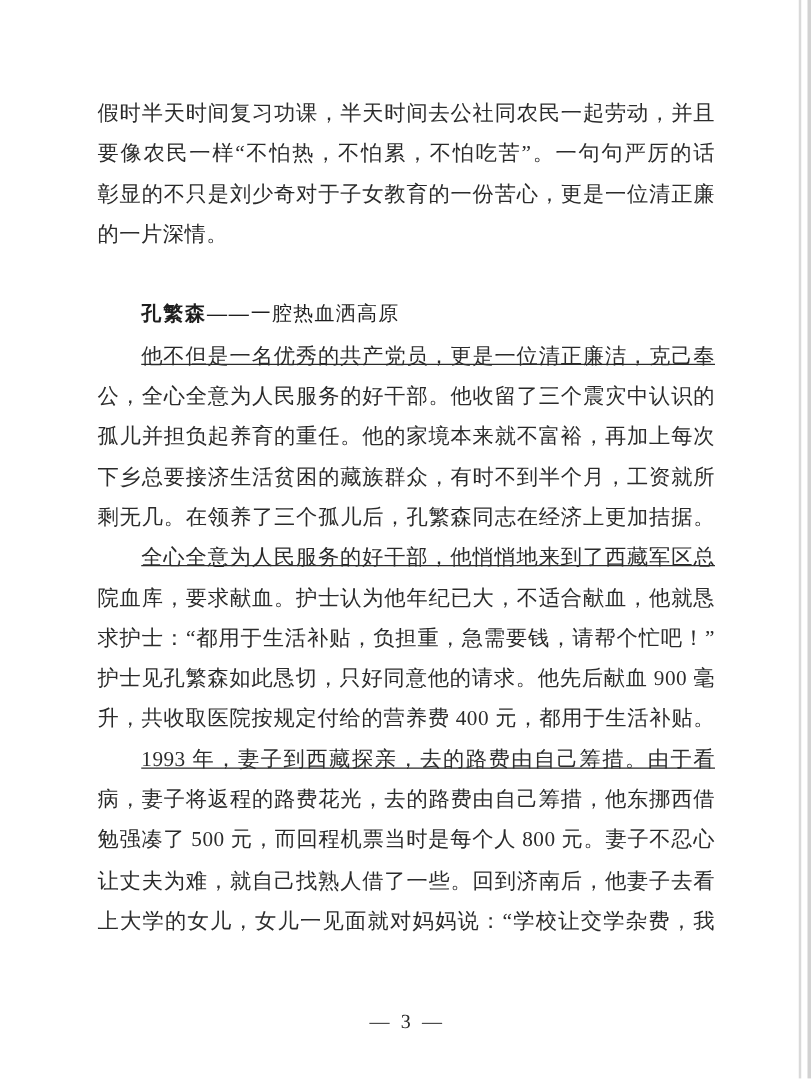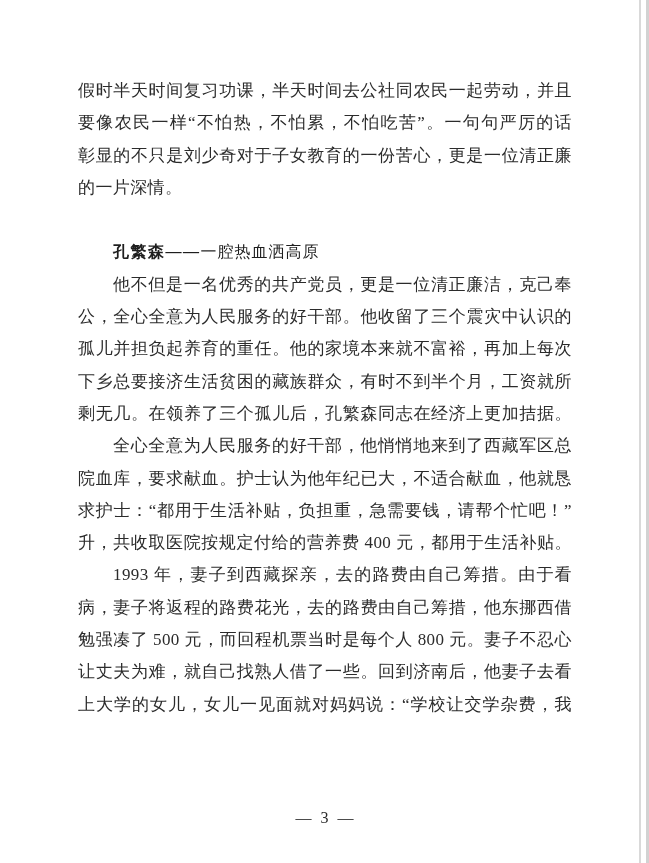--- a/index.html
+++ b/index.html
@@ -26,21 +26,21 @@
     color: #2b2b2b;
     letter-spacing: 0.4px;
     text-align: justify;
     text-align-last: justify;
     overflow: hidden;
   }
   .tline.no-stretch {
     text-align: right;
     text-align-last: left;
   }
-  .tline.indent { text-indent: 35px; }
+  .tline.indent { text-indent: 35px; text-decoration: underline; }
   .spacer { height: 32.3px; }
   .heading {
     height: 32.3px;
     line-height: 32.3px;
     font-size: 16px;
     color: #1e1e1e;
     text-indent: 35px;
     letter-spacing: 1.5px;
     font-weight: bold;
     text-align: left;
@@ -82,20 +82,21 @@
 
     <div class="tline indent">他不但是一名优秀的共产党员，更是一位清正廉洁，克己奉</div>
     <div class="tline">公，全心全意为人民服务的好干部。他收留了三个震灾中认识的</div>
     <div class="tline">孤儿并担负起养育的重任。他的家境本来就不富裕，再加上每次</div>
     <div class="tline">下乡总要接济生活贫困的藏族群众，有时不到半个月，工资就所</div>
     <div class="tline">剩无几。在领养了三个孤儿后，孔繁森同志在经济上更加拮据。</div>
 
     <div class="tline indent">全心全意为人民服务的好干部，他悄悄地来到了西藏军区总医</div>
     <div class="tline">院血库，要求献血。护士认为他年纪已大，不适合献血，他就恳</div>
     <div class="tline">求护士：“都用于生活补贴，负担重，急需要钱，请帮个忙吧！”</div>
+    <div class="tline">护士见孔繁森如此恳切，只好同意他的请求。他先后献血 900 毫</div>
     <div class="tline">升，共收取医院按规定付给的营养费 400 元，都用于生活补贴。</div>
 
     <div class="tline indent">1993 年，妻子到西藏探亲，去的路费由自己筹措。由于看</div>
     <div class="tline">病，妻子将返程的路费花光，去的路费由自己筹措，他东挪西借才</div>
     <div class="tline">勉强凑了 500 元，而回程机票当时是每个人 800 元。妻子不忍心</div>
     <div class="tline">让丈夫为难，就自己找熟人借了一些。回到济南后，他妻子去看</div>
     <div class="tline">上大学的女儿，女儿一见面就对妈妈说：“学校让交学杂费，我</div>
 
   </div>
 

